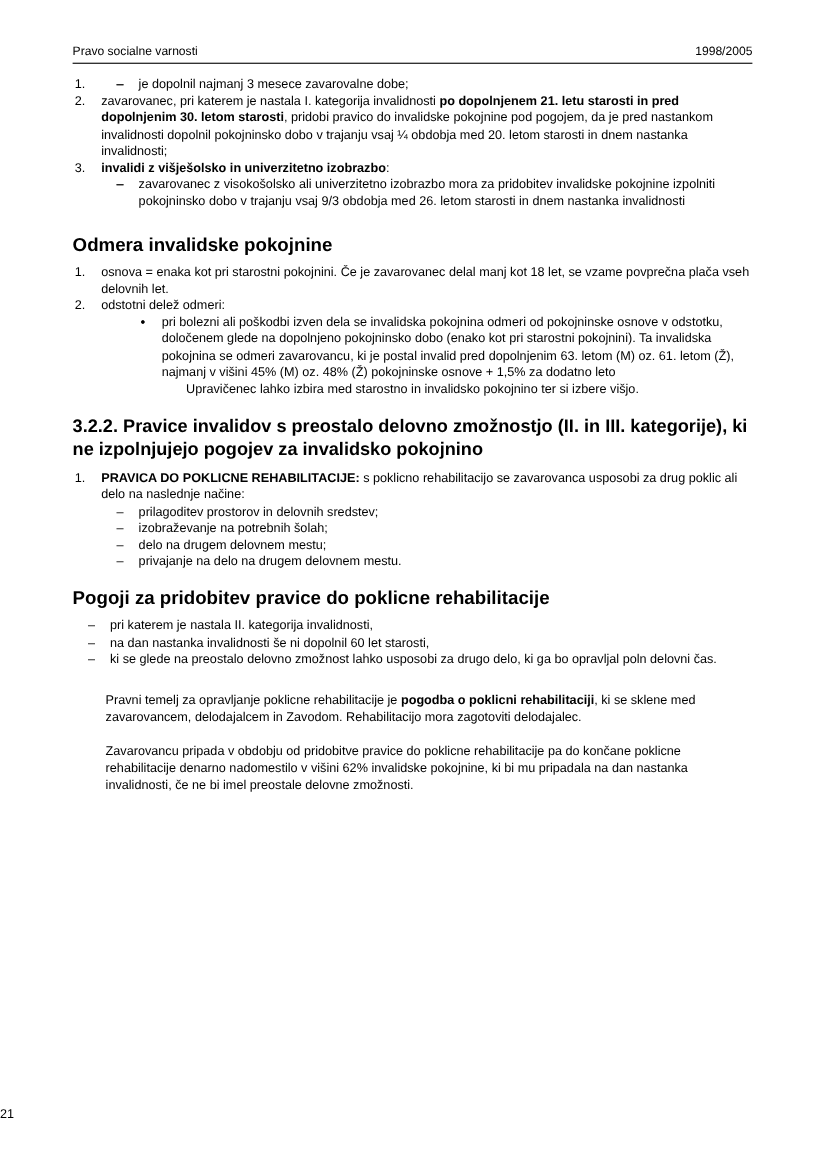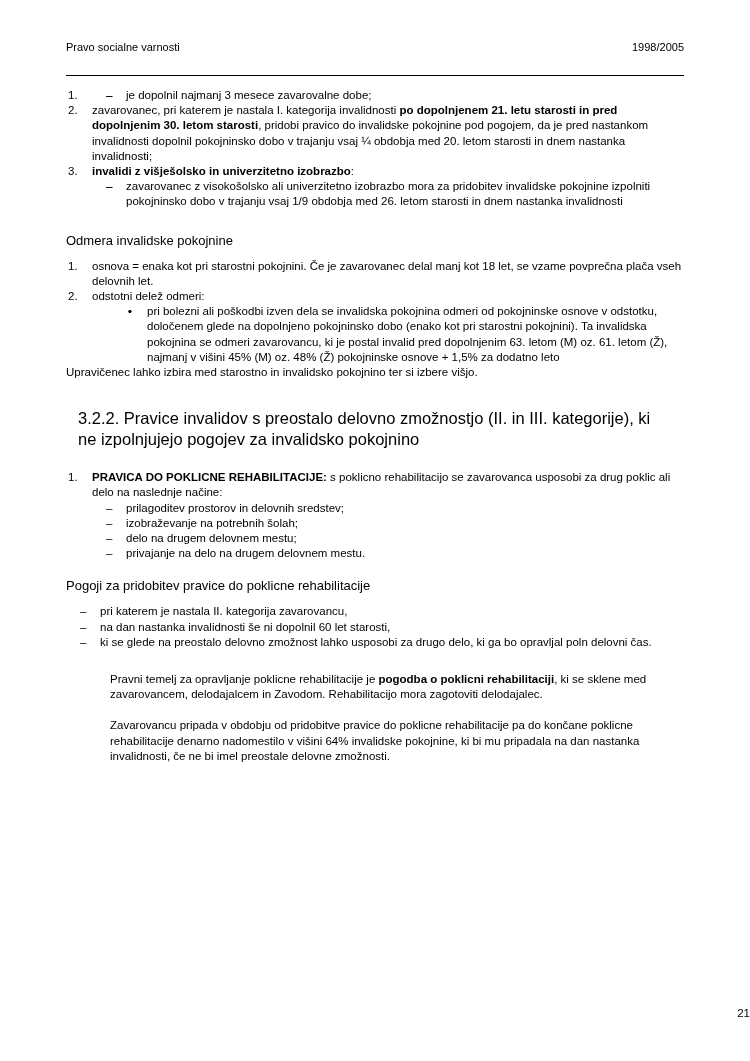--- a/index.html
+++ b/index.html
@@ -26,31 +26,31 @@
     width: 618px;
   }
 
   
   .doc-header {
     display: flex;
     justify-content: space-between;
     align-items: baseline;
     font-size: 11px;
     line-height: 14px;
-    padding-bottom: 21px;
+    padding-bottom: 3px;
     border-bottom: 1px solid #000000;
   }
   .doc-header .left  { white-space: nowrap; }
   .doc-header .right { white-space: nowrap; }
 
   
   .body-text {
     font-size: 11.5px;
     line-height: 15.2px;
-    text-align: left;
+    text-align: center;
   }
   b { font-weight: bold; }
 
   
   ol.numlist {
     list-style: none;
     margin: 0;
     padding: 0;
   }
   ol.numlist > li {
@@ -103,53 +103,53 @@
   }
   ul.bulletlist > li > .marker {
     position: absolute;
     left: 3px;
     top: -0.5px;
     font-size: 11px;
   }
 
   
   h2.sub-heading {
-    font-size: 13px;
+    font-size: 17px;
     line-height: 17px;
-    font-weight: normal;
+    font-weight: bold;
     margin: 0;
   }
   h1.section-heading {
     font-size: 16.5px;
     line-height: 21px;
-    font-weight: normal;
-    margin: 12px;
+    font-weight: bold;
+    margin: 0;
   }
 
   
   .sp-16 { height: 16px; }
   .sp-12 { height: 12px; }
   .sp-10 { height: 10px; }
   .sp-8  { height: 8px; }
   .sp-22 { height: 22px; }
 
   
   .indent-para {
-    margin-left: 44px;
+    margin-left: 30px;
     font-size: 11.5px;
     line-height: 15.2px;
   }
 
   
   .page-number {
     position: absolute;
     left: 0;
     right: 0;
     top: 1007px;
-    text-align: right;
+    text-align: left;
     font-size: 11.5px;
   }
 </style>
 </head>
 <body>
 
 <div class="page">
   <div class="content">
 
     <div class="doc-header">
@@ -181,21 +181,21 @@
 
       <li>
         <span class="marker">3.</span>
         <span><b>invalidi z višješolsko in univerzitetno izobrazbo</b><span>:</span></span>
         <ul class="dashlist">
           <li>
             <span class="marker">–</span>
           </li>
           <li>
             <span class="marker">–</span>
-            <span>zavarovanec z visokošolsko ali univerzitetno izobrazbo mora za pridobitev invalidske pokojnine izpolniti pokojninsko dobo v trajanju vsaj 1/9 obdobja med 26. letom starosti in dnem nastanka invalidnosti</span>
+            <span>zavarovanec z visokošolsko ali univerzitetno izobrazbo mora za pridobitev invalidske pokojnine izpolniti pokojninsko dobo v trajanju vsaj 9/3 obdobja med 26. letom starosti in dnem nastanka invalidnosti</span>
           </li>
         </ul>
       </li>
 
     </ol>
 
     <div class="sp-22"></div>
 
     <h2 class="sub-heading">Odmera invalidske pokojnine</h2>
 
@@ -257,36 +257,36 @@
     <div class="sp-16"></div>
 
     <h2 class="sub-heading">Pogoji za pridobitev pravice do poklicne rehabilitacije</h2>
 
     <div class="sp-10"></div>
 
 
     <ul class="dashlist" style="margin-left:8px;">
       <li>
         <span class="marker">–</span>
-        <span>pri katerem je nastala II. kategorija zavarovancu,</span>
+        <span>pri katerem je nastala II. kategorija invalidnosti,</span>
       </li>
       <li>
         <span class="marker">–</span>
         <span>na dan nastanka invalidnosti še ni dopolnil 60 let starosti,</span>
       </li>
       <li>
         <span class="marker">–</span>
         <span>ki se glede na preostalo delovno zmožnost lahko usposobi za drugo delo, ki ga bo opravljal poln delovni čas.</span>
       </li>
     </ul>
 
     <div class="sp-22"></div>
 
     <div class="indent-para"><span>Pravni temelj za opravljanje poklicne rehabilitacije je </span><b>pogodba o poklicni rehabilitaciji</b><span>, ki se sklene med zavarovancem, delodajalcem in Zavodom. Rehabilitacijo mora zagotoviti delodajalec.</span></div>
 
     <div class="sp-16"></div>
 
-    <div class="indent-para">Zavarovancu pripada v obdobju od pridobitve pravice do poklicne rehabilitacije pa do končane poklicne rehabilitacije denarno nadomestilo v višini 64% invalidske pokojnine, ki bi mu pripadala na dan nastanka invalidnosti, če ne bi imel preostale delovne zmožnosti.</div>
+    <div class="indent-para">Zavarovancu pripada v obdobju od pridobitve pravice do poklicne rehabilitacije pa do končane poklicne rehabilitacije denarno nadomestilo v višini 62% invalidske pokojnine, ki bi mu pripadala na dan nastanka invalidnosti, če ne bi imel preostale delovne zmožnosti.</div>
 
   </div>
 
   <div class="page-number">21</div>
 </div>
 
 </body></html>

